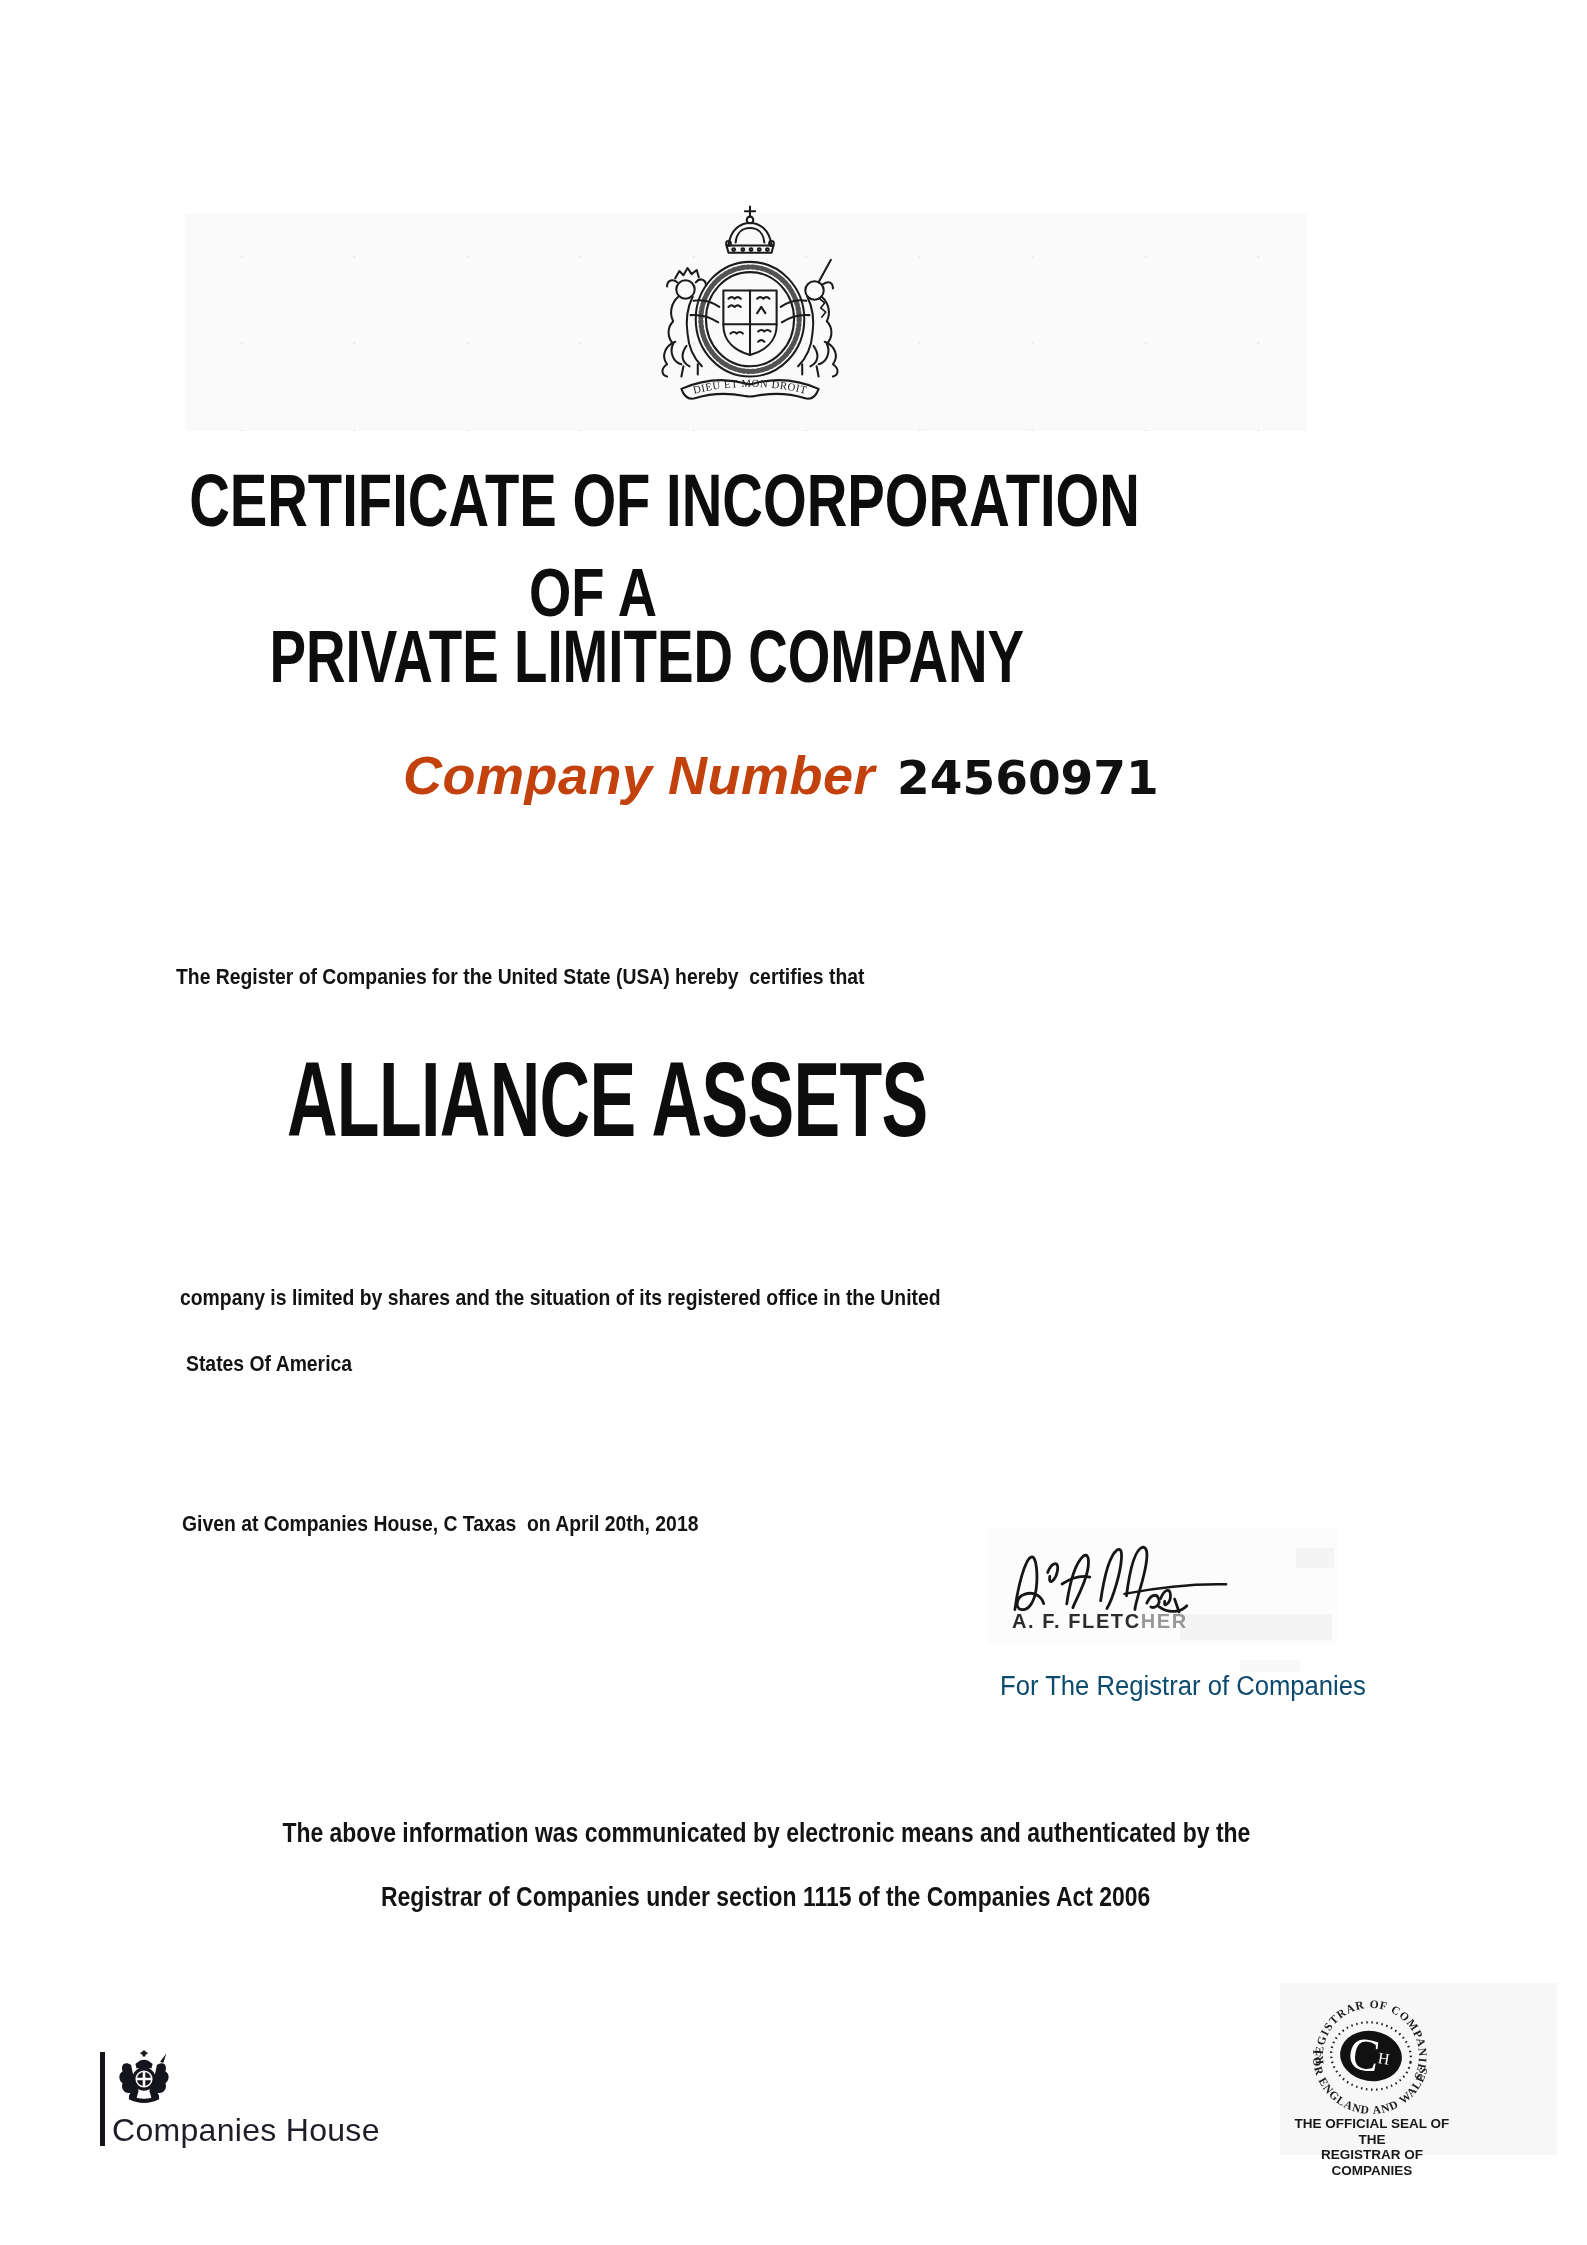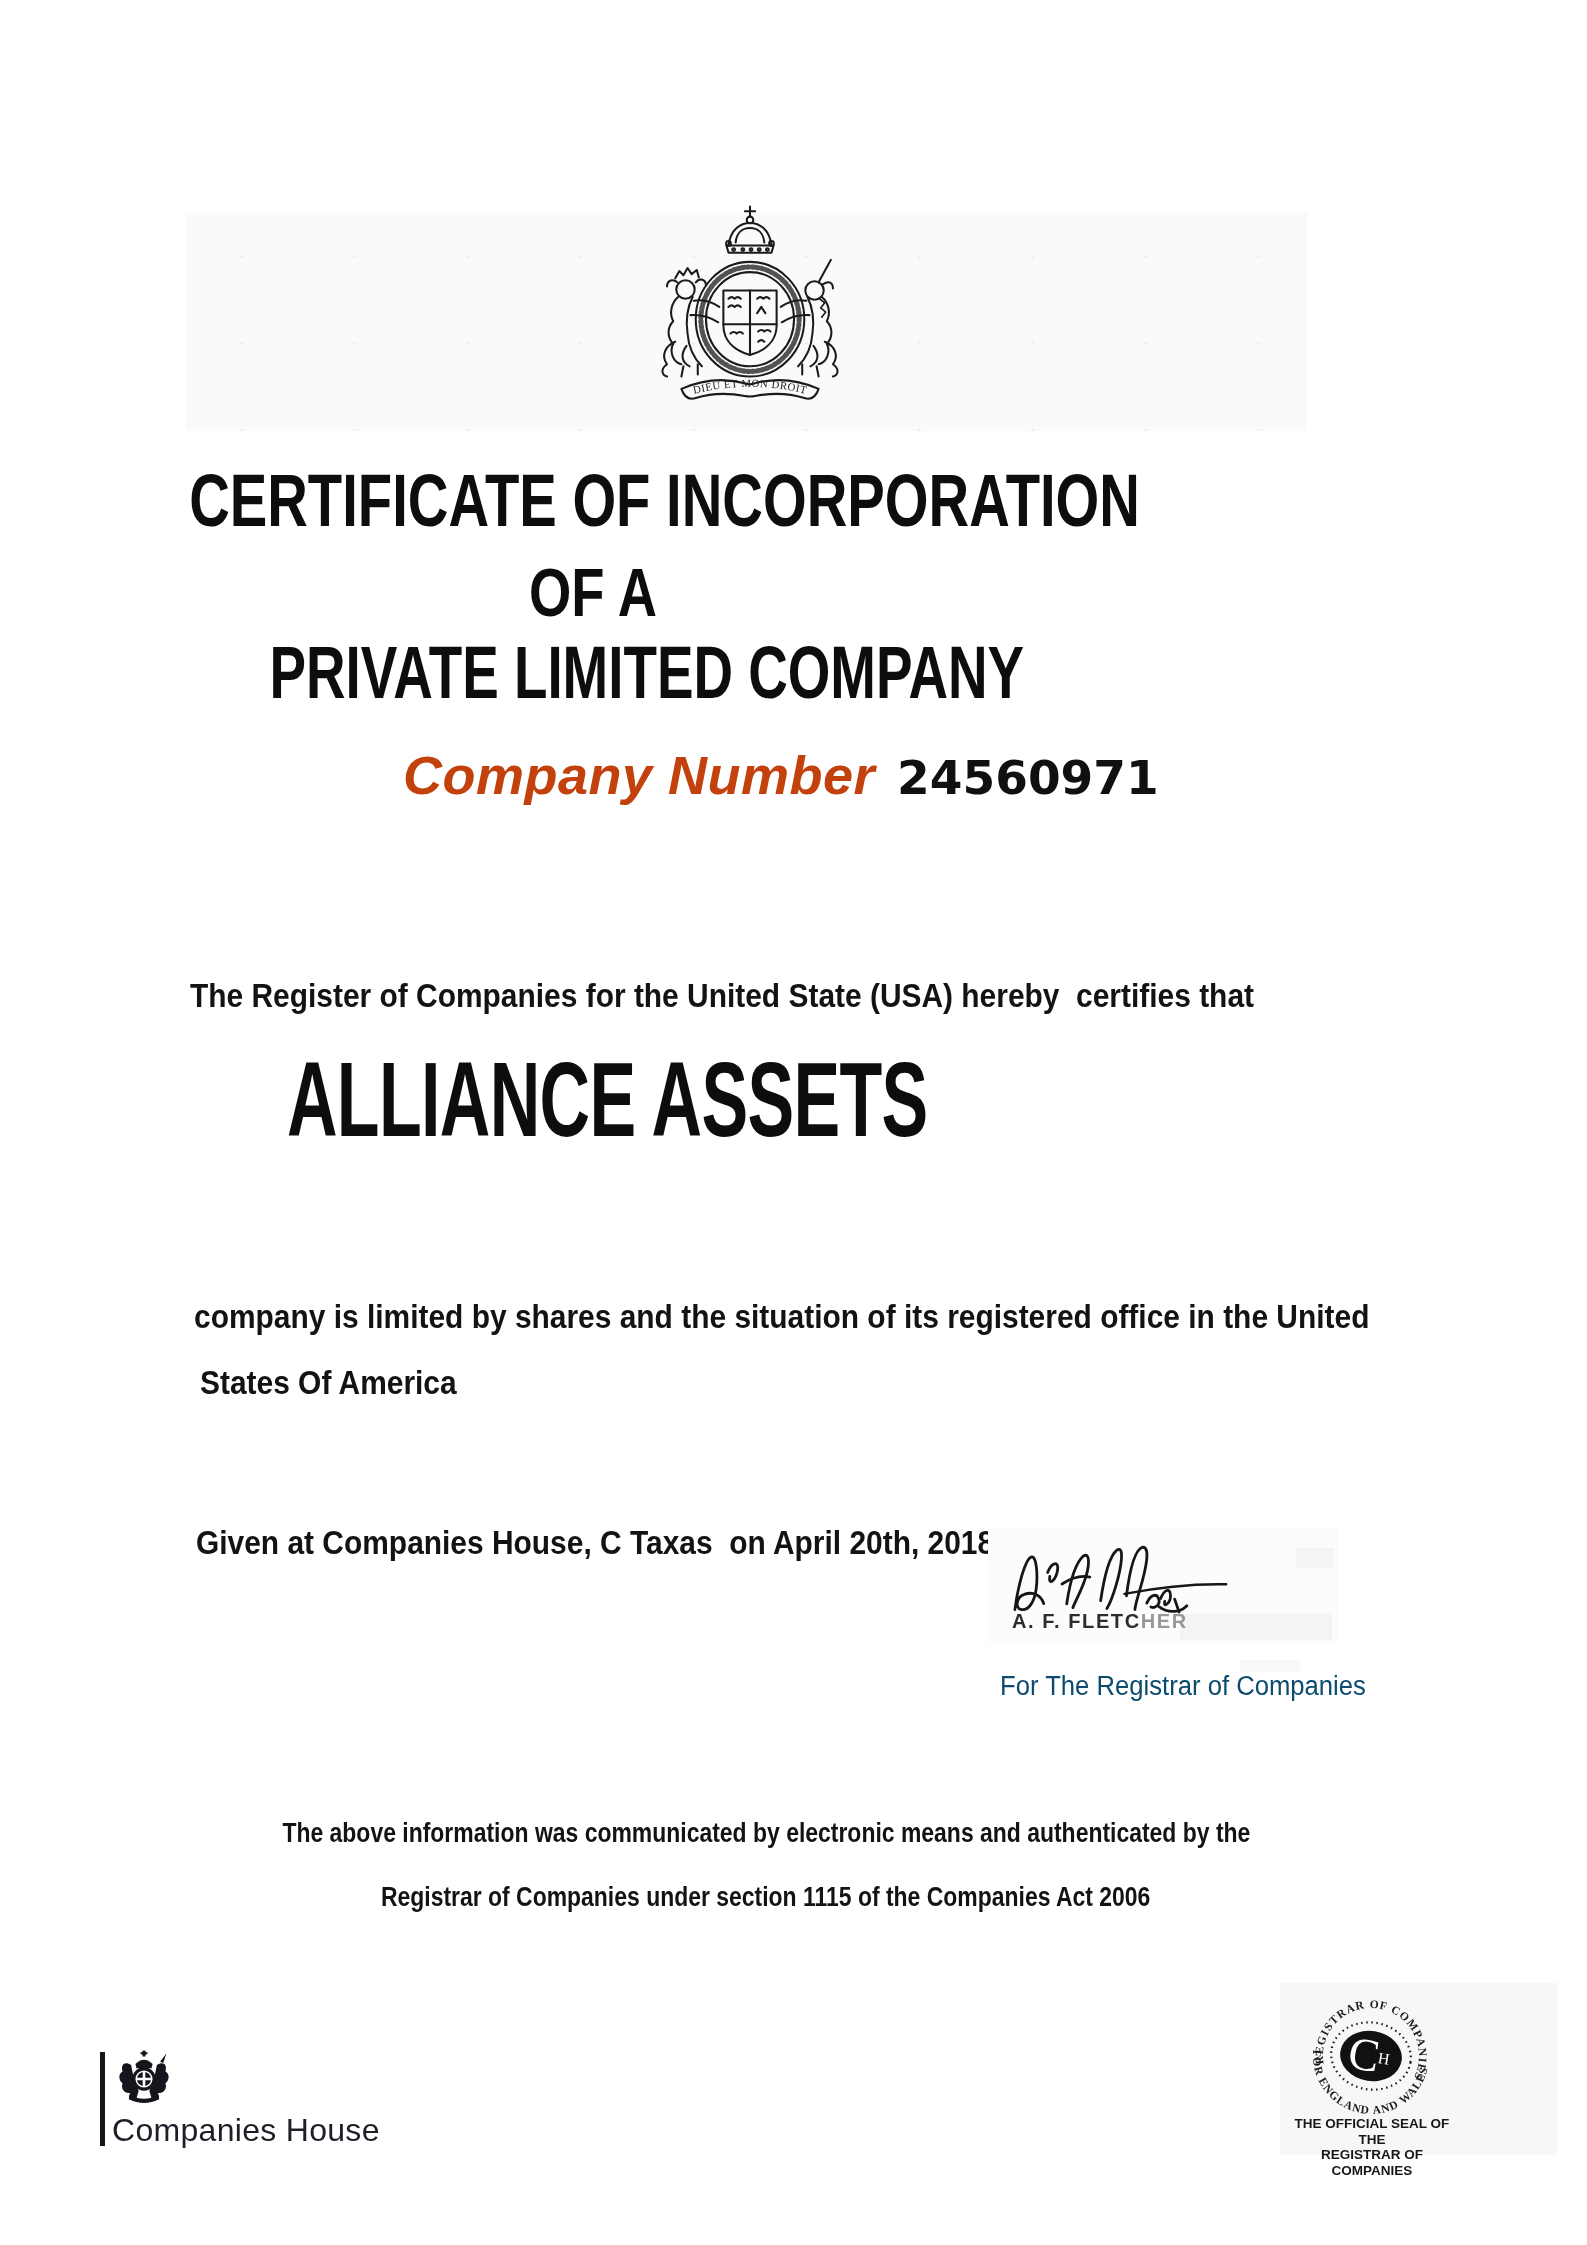--- a/index.html
+++ b/index.html
@@ -23,28 +23,28 @@
     background-size:113px 87px;
   }
   .arms-svg{position:absolute;left:622px;top:192px;width:256px;height:236px;}
   
   .hline{position:absolute;left:0;width:1330px;text-align:center;font-weight:bold;color:#0d0d0d;line-height:1;}
   .cond{display:inline-block;transform-origin:center;}
   .t1{top:464px;font-size:74px;}
   .t1 .cond{transform:scaleX(.76);}
   .t2{top:558px;font-size:68px;}
   .t2 .cond{transform:translateX(-72px) scaleX(.80);}
-  .t3{top:636px;font-size:74px;}
+  .t3{top:620px;font-size:74px;}
   .t3 .cond{transform:translateX(-18px) scaleX(.74);}
   
   .cnum-row{position:absolute;left:403px;top:744px;display:flex;align-items:baseline;gap:22px;}
   .cnum-label{font-size:54px;font-weight:bold;color:#c2410c;letter-spacing:.5px;font-style:italic;}
   .cnum-value{font-size:47px;font-weight:bold;font-family:"DejaVu Sans",sans-serif;color:#101010;}
   
-  .body-line{position:absolute;font-weight:bold;font-size:34px;color:#131313;white-space:pre;line-height:1;}
+  .body-line{position:absolute;font-weight:bold;font-size:22px;color:#131313;white-space:pre;line-height:1;}
   .body-line .cx{display:inline-block;transform:scaleX(.88);transform-origin:left center;white-space:pre;}
   .register-line{left:152px;top:944px;}
   .company-name{position:absolute;left:287px;top:1046px;font-weight:bold;font-size:106px;color:#0d0d0d;line-height:1;}
   .company-name .cx{display:inline-block;transform:scaleX(.66);transform-origin:left center;letter-spacing:-1px;}
   .p1{left:152px;top:1198px;}
   .p2{left:156px;top:1265px;}
   .p3{left:162px;top:1331px;}
   .given-line{left:158px;top:1491px;}
   
   .sig-bg{position:absolute;left:988px;top:1528px;width:350px;height:116px;background:#fcfcfc;}

